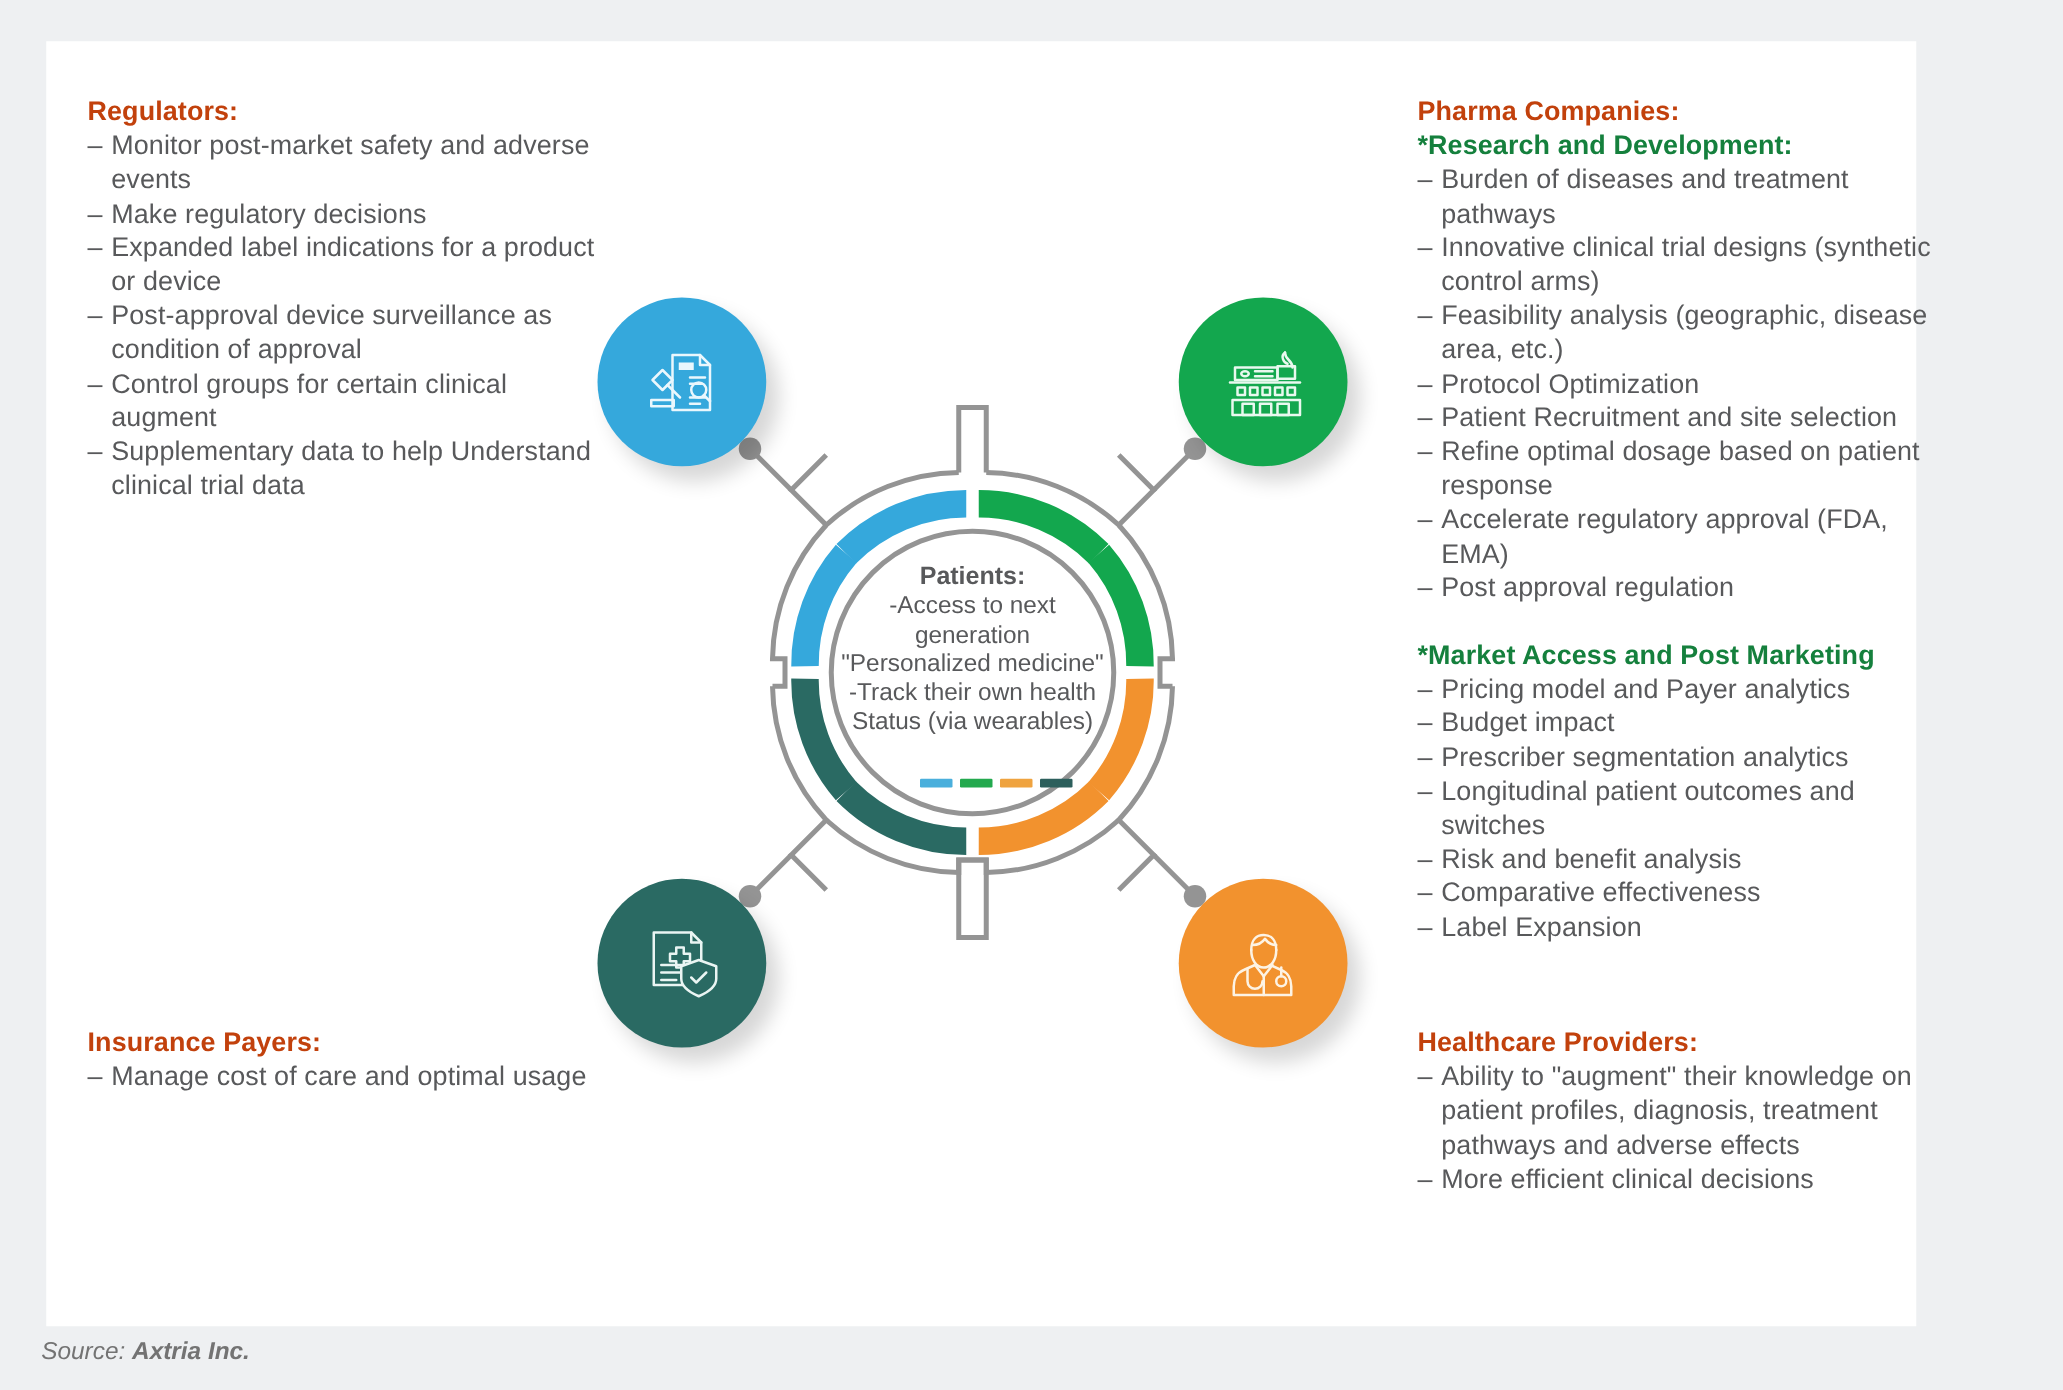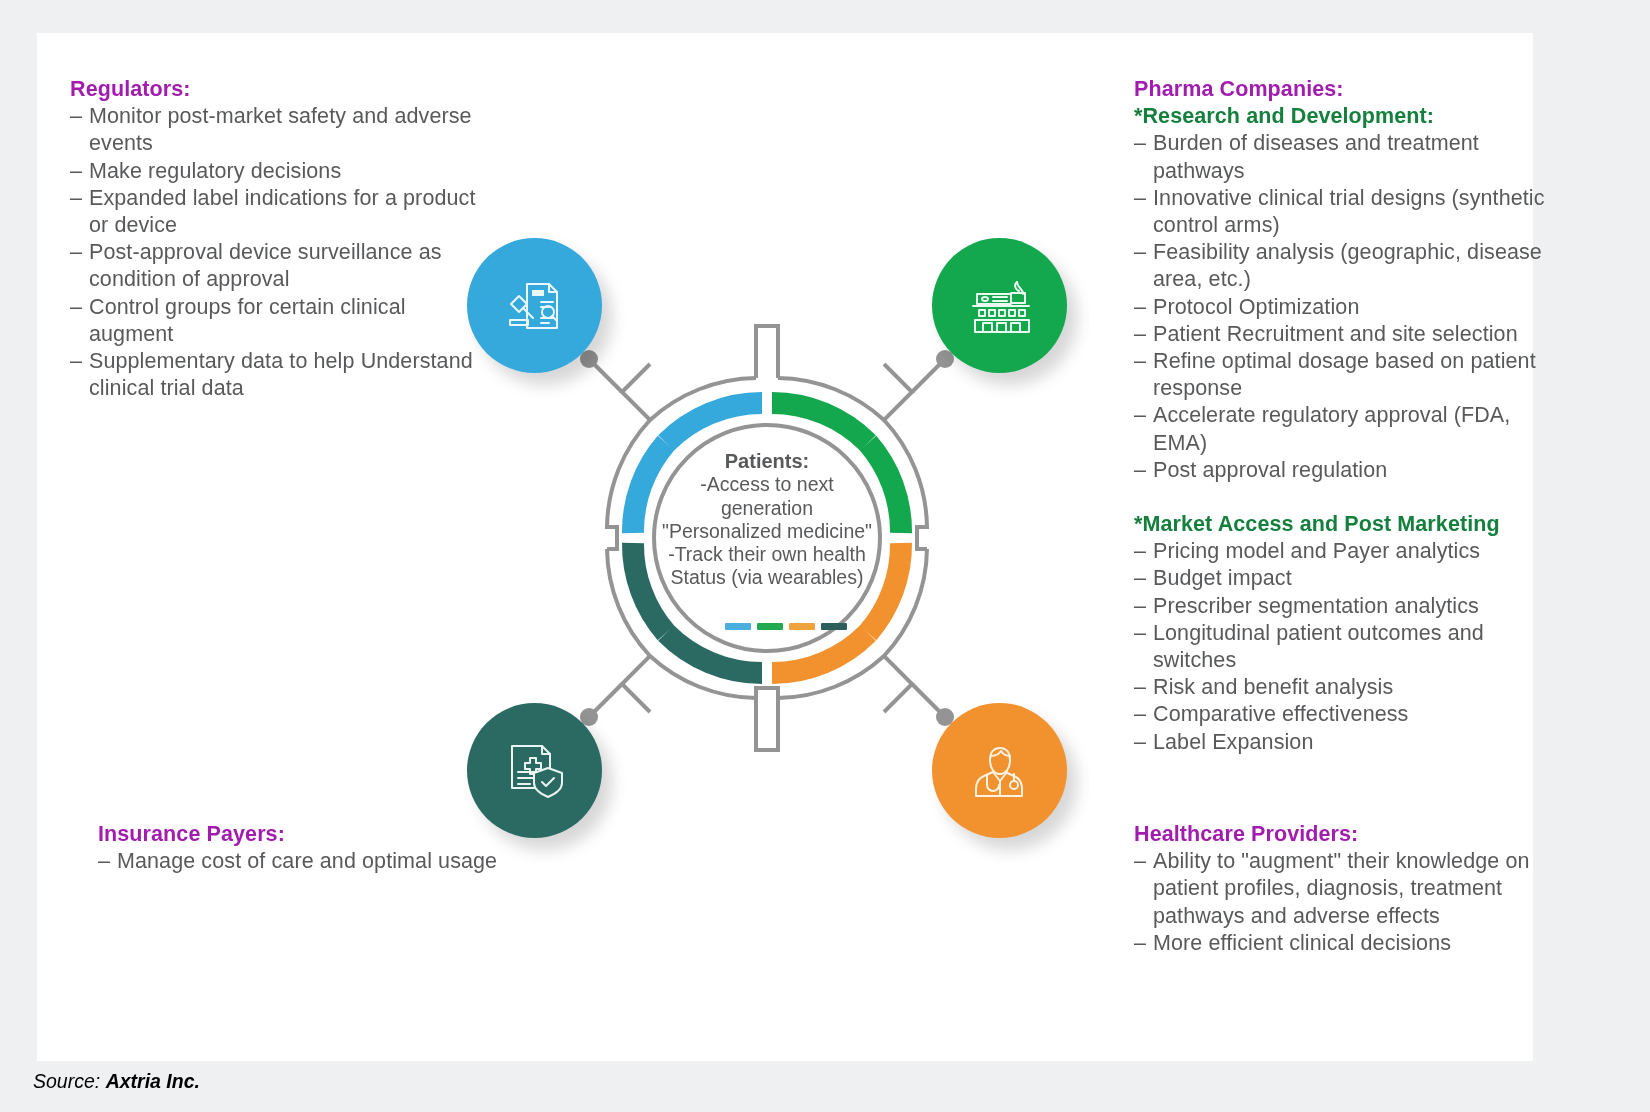--- a/index.html
+++ b/index.html
@@ -16,60 +16,60 @@
   }
   .col{
     position:absolute;
     color:#58595b;
     font-size:21.5px;
     line-height:27.2px;
     letter-spacing:.1px;
   }
   .col-left{left:33px;width:420px;}
   .col-right{left:1097px;width:420px;}
-  .blk-title{font-weight:bold;color:#a21caf;white-space:nowrap;}
+  .blk-title{font-weight:bold;color:#c2410c;white-space:nowrap;}
   .sub-title{font-weight:bold;color:#15803d;white-space:nowrap;}
   ul.bl{list-style:none;margin:0;padding:0;}
   ul.bl li{
     position:relative;
     padding-left:19px;
     margin:0;
   }
   ul.bl li:before{
     content:"\2013";
     position:absolute;left:0;top:0;color:#58595b;
   }
   .spacer{height:27px;}
 
   .regulators{top:43px;}
-  .insurance{top:788px;margin-left:28px;}
+  .insurance{top:788px;}
   .pharma{top:43px;}
   .providers{top:788px;}
 
   .diagram{
-    position:absolute;left:400px;top:175px;width:660px;height:660px;
+    position:absolute;left:411px;top:175px;width:660px;height:660px;
   }
   .diagram svg{display:block;}
 
   .center-text{
     position:absolute;
     left:50%;top:50%;
     transform:translate(-50%,-50%);
     width:240px;
     text-align:center;
     color:#58595b;
     font-size:19.5px;
     line-height:23.3px;
     margin-top:-18px;
   }
   .center-text .ct-title{font-weight:bold;font-size:20px;}
 
   .source{
     position:absolute;left:33px;top:1070px;
-    font-style:italic;font-size:19.5px;color:#000000;
+    font-style:italic;font-size:19.5px;color:#737373;
     white-space:nowrap;
   }
   .source b{font-weight:bold;font-style:italic;}
 
   .iconbadge{position:absolute;}
   .iconbadge .disc{
     position:absolute;inset:0;border-radius:50%;
     box-shadow:10px 12px 16px rgba(0,0,0,.16);
   }
   .iconbadge svg{position:absolute;left:50%;top:50%;transform:translate(-50%,-50%);}

